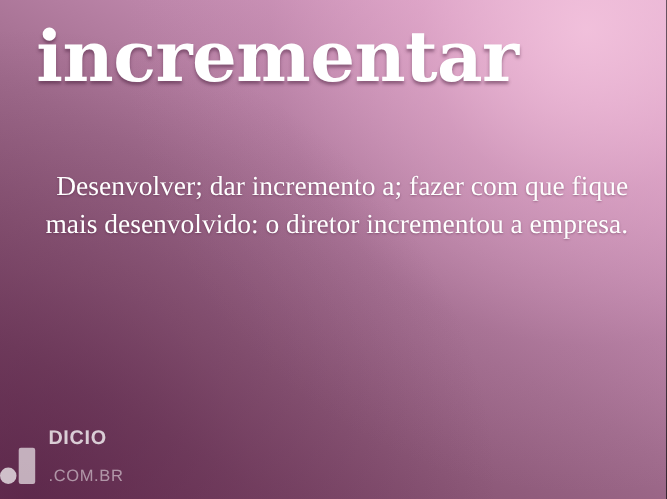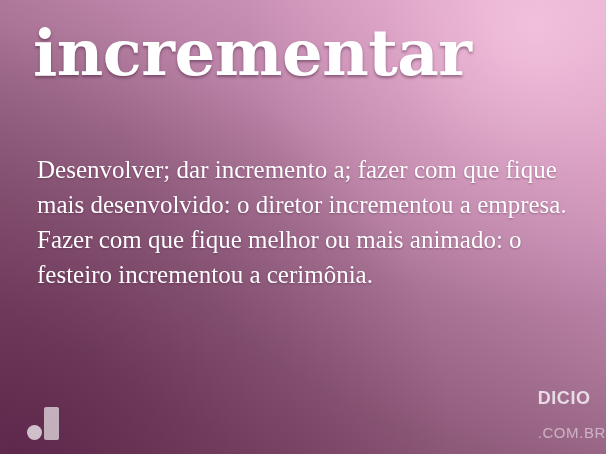--- a/index.html
+++ b/index.html
@@ -68,36 +68,36 @@
     position: absolute;
     left: 37px;
     top: 152px;
     width: 534px;
     margin: 0;
     color: #ffffff;
     font-family: "Liberation Serif", "DejaVu Serif", serif;
     font-size: 25px;
     line-height: 35px;
     text-shadow: 0 1px 2px rgba(70,26,56,0.40);
+    text-align: right;
   }
   #definition .sense {
     display: block;
   }
 
   #logo {
     position: absolute;
     left: 0;
     right: 0;
     bottom: 14px;
     display: flex;
     align-items: flex-end;
-    justify-content: space-between;
+    justify-content: flex-start;
     gap: 10px;
     opacity: 0.80;
-    padding-left: 27px;
   }
   #mark {
     position: relative;
     width: 34px;
     height: 34px;
   }
   #mark .dot {
     position: absolute;
     left: 0;
     bottom: 0;
@@ -141,21 +141,20 @@
 
 <div id="card">
 
   <div id="glow"></div>
   <div id="vignette"></div>
 
   <h1 id="word">incrementar</h1>
 
   <div id="definition">
     <span class="sense">Desenvolver; dar incremento a; fazer com que fique mais desenvolvido: o diretor incrementou a empresa.</span>
-    <span class="sense">Fazer com que fique melhor ou mais animado: o festeiro incrementou a cerimônia.</span>
   </div>
 
   <div id="logo">
     <div id="mark">
       <span class="dot"></span>
       <span class="bar"></span>
     </div>
     <div id="wordmark">
       <span class="brand">DICIO</span>
       <span class="tld">.COM.BR</span>

